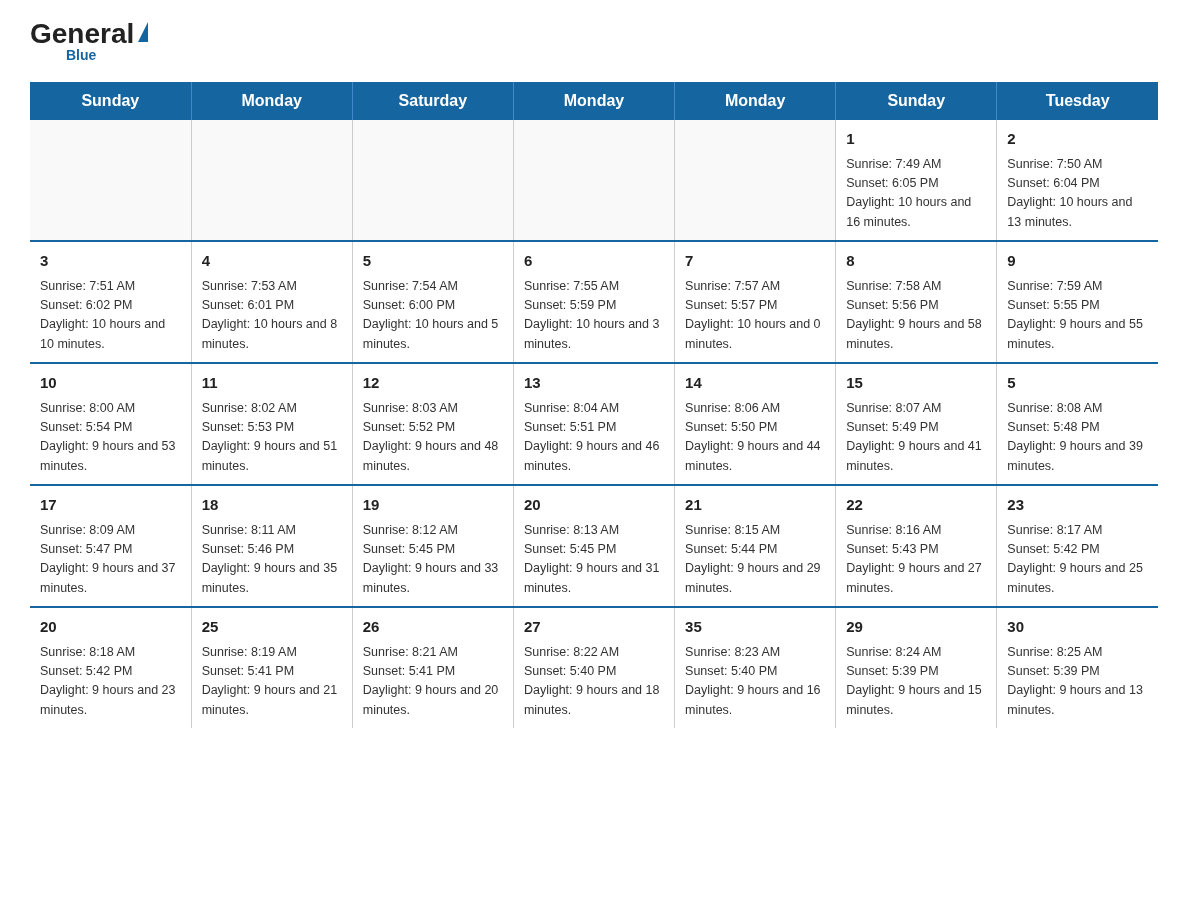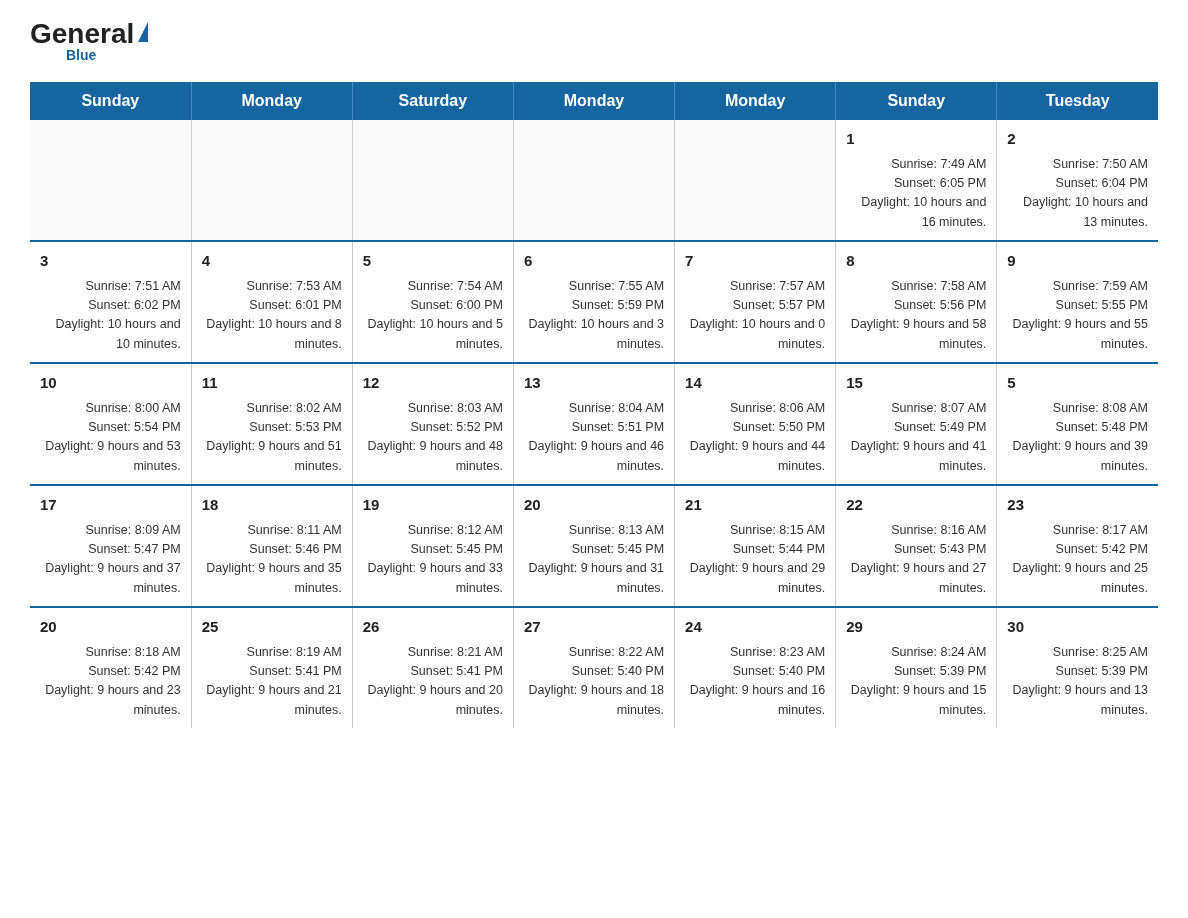--- a/index.html
+++ b/index.html
@@ -84,21 +84,20 @@
       font-size: 15px;
       font-weight: bold;
       color: #222;
       display: block;
       margin-bottom: 4px;
     }
     .day-info {
       font-size: 12.5px;
       color: #333;
       line-height: 1.55;
-      text-align: right;
     }
     tbody tr td.empty {
       background: #f9f9f9;
     }
   </style>
 </head>
 <body>
 
 <div class="header">
   <div class="logo">
@@ -243,21 +242,21 @@
         </td>
         <td>
           <span class="day-num">26</span>
           <div class="day-info">Sunrise: 8:21 AM<br>Sunset: 5:41 PM<br>Daylight: 9 hours and 20 minutes.</div>
         </td>
         <td>
           <span class="day-num">27</span>
           <div class="day-info">Sunrise: 8:22 AM<br>Sunset: 5:40 PM<br>Daylight: 9 hours and 18 minutes.</div>
         </td>
         <td>
-          <span class="day-num">24</span>
+          <span class="day-num">35</span>
           <div class="day-info">Sunrise: 8:23 AM<br>Sunset: 5:40 PM<br>Daylight: 9 hours and 16 minutes.</div>
         </td>
         <td>
           <span class="day-num">29</span>
           <div class="day-info">Sunrise: 8:24 AM<br>Sunset: 5:39 PM<br>Daylight: 9 hours and 15 minutes.</div>
         </td>
         <td>
           <span class="day-num">30</span>
           <div class="day-info">Sunrise: 8:25 AM<br>Sunset: 5:39 PM<br>Daylight: 9 hours and 13 minutes.</div>
         </td>

